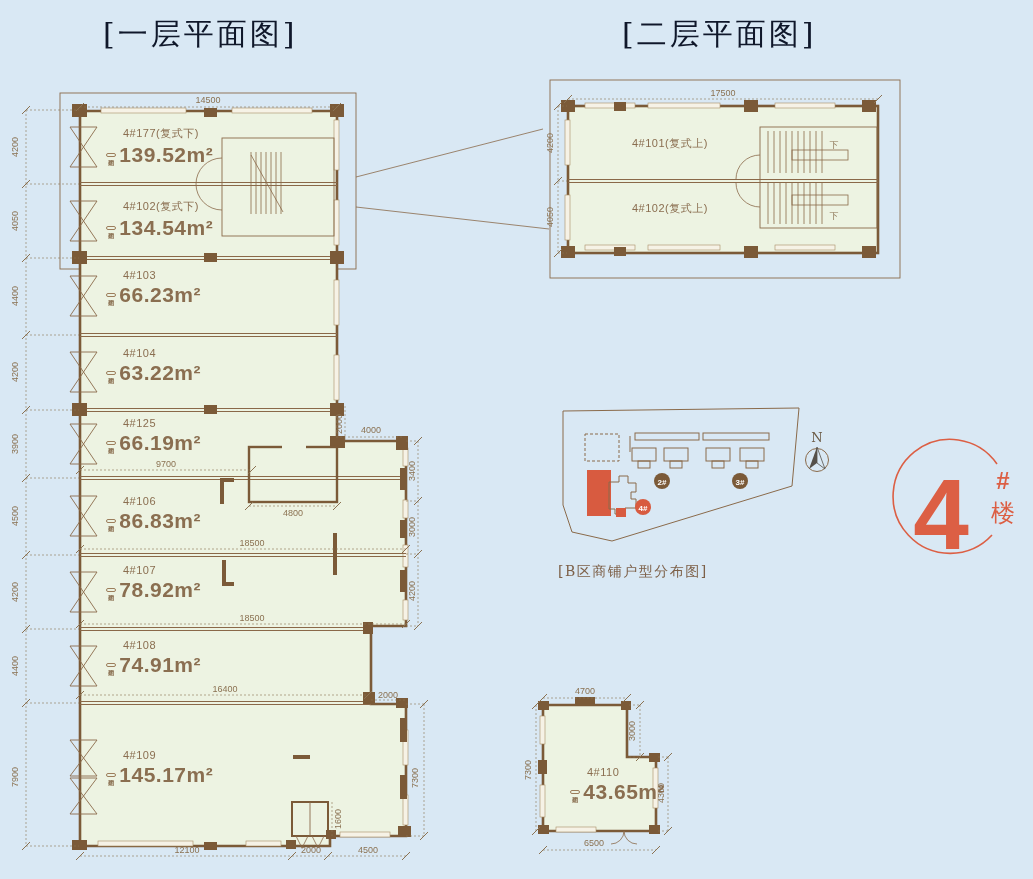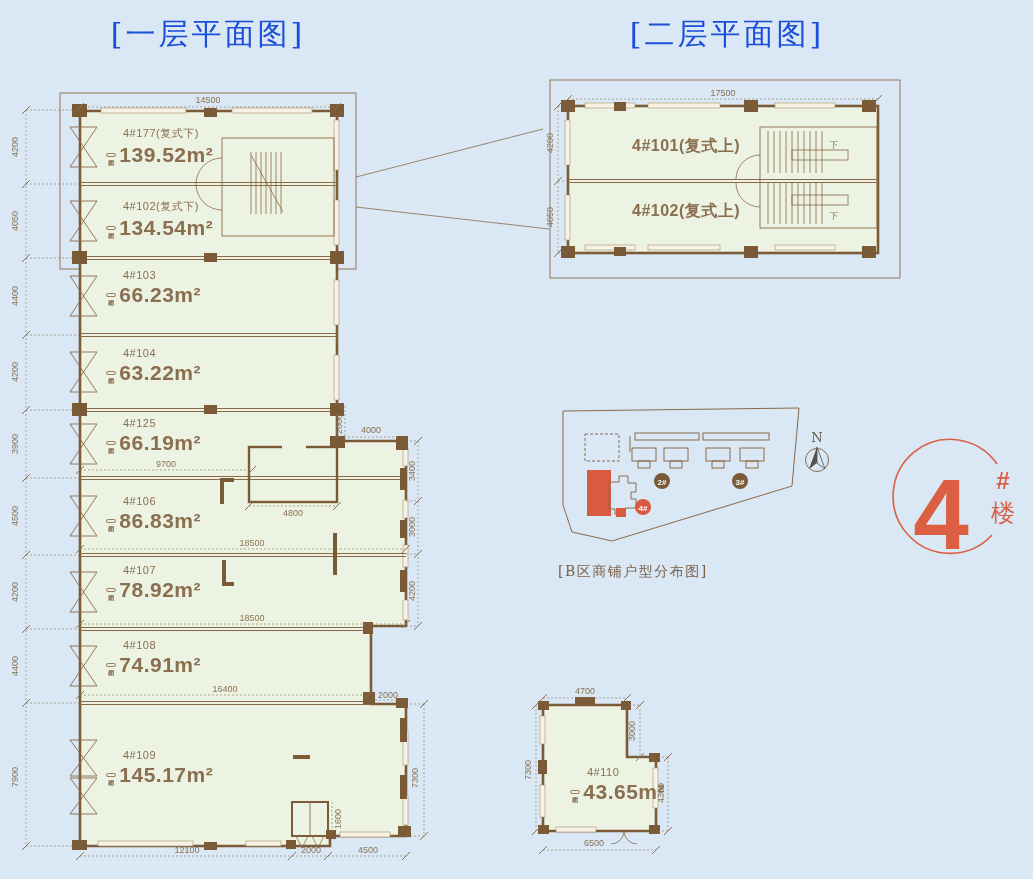--- a/index.html
+++ b/index.html
@@ -15,35 +15,35 @@
   .dimline{stroke:#8b7252;stroke-width:0.6;stroke-dasharray:2,2;fill:none;}
   .tick{stroke:#8b7252;stroke-width:1;}
   .wall{fill:#edf3e2;stroke:#7b5a38;stroke-width:2.6;}
   .thin{stroke:#8a6a4a;stroke-width:0.9;fill:none;}
   .sep{stroke:#8a6848;stroke-width:1;}
   .col{fill:#7b5a38;}
   .winseg{fill:#f6f2e6;stroke:#a98c64;stroke-width:0.6;}
   .stair{stroke:#8a6a4a;stroke-width:0.8;fill:none;}
   .site{stroke:#8a6a4a;stroke-width:1;fill:none;}
   .title{
-    position:absolute;text-align:center;
+    position:absolute;text-align:left;
     font-family:"DejaVu Serif", serif;
-    font-size:30px;color:#1d4ed8;letter-spacing:3px;white-space:nowrap;
+    font-size:30px;color:#0f172a;letter-spacing:3px;white-space:nowrap;
   }
   .unit{position:absolute;color:#8a6e50;}
   .uid{font-size:11px;letter-spacing:0.5px;margin-left:17px;white-space:nowrap;}
   .uarea{display:flex;align-items:center;gap:3px;margin-top:2px;}
   .badge{
     writing-mode:vertical-rl;text-orientation:upright;
     font-size:6px;line-height:1.05;letter-spacing:0;
     border:0.6px solid #9c7e5c;border-radius:2px;
     padding:1px 1px;color:#8a6e50;background:transparent;
   }
   .aval{font-size:21px;font-weight:600;letter-spacing:0.5px;white-space:nowrap;}
-  .f2label{position:absolute;font-size:16px;color:#8a6e50;letter-spacing:0.5px;white-space:nowrap;font-weight:bold;}
+  .f2label{position:absolute;font-size:11px;color:#8a6e50;letter-spacing:0.5px;white-space:nowrap;}
   .caption{
     position:absolute;font-family:"DejaVu Serif", serif;
     font-size:14px;color:#7d6048;letter-spacing:1.5px;white-space:nowrap;
   }
 </style>
 </head>
 <body>
 
 <div class="canvas">
 

